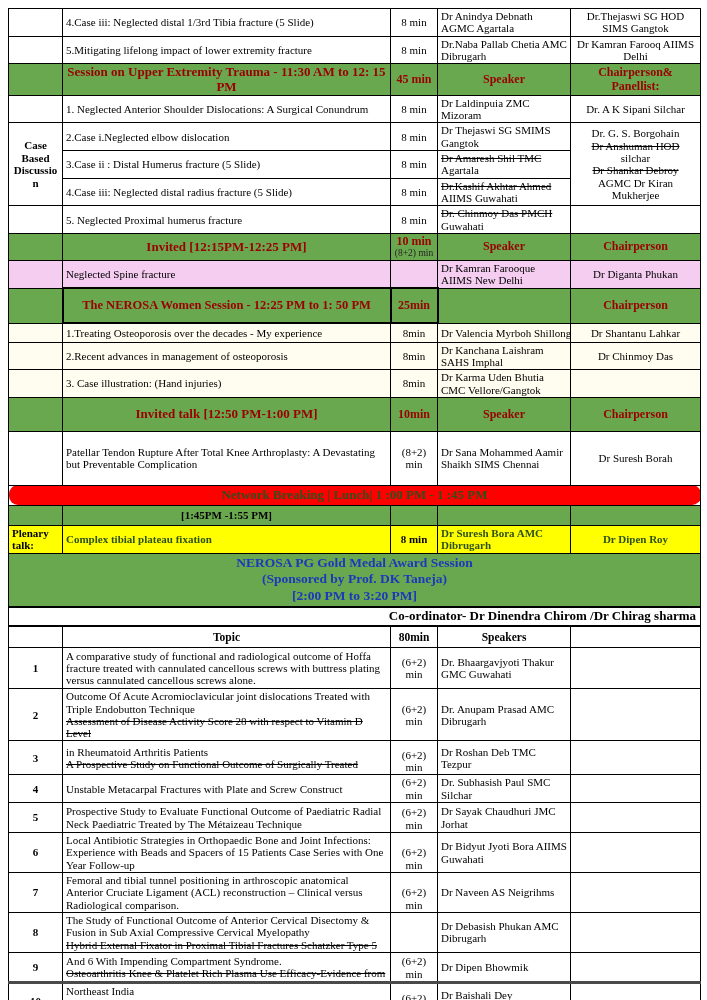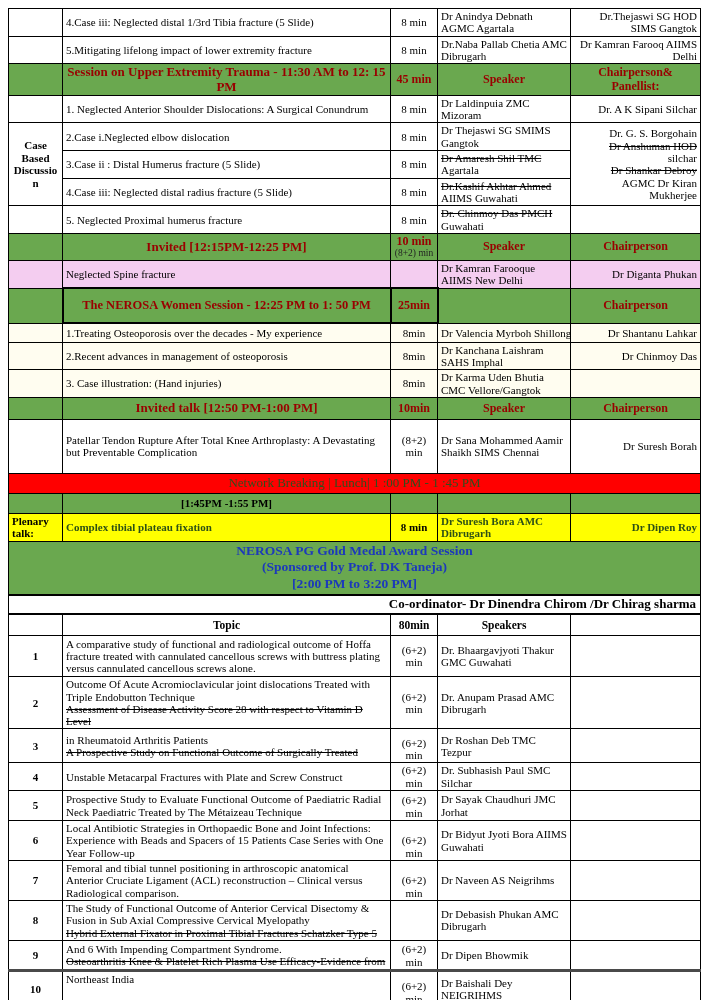--- a/index.html
+++ b/index.html
@@ -3,30 +3,30 @@
 <meta charset="utf-8">
 <style>
   html,body{margin:0;padding:0;background:#ffffff;}
   body{width:707px;height:1000px;position:relative;font-family:"Liberation Serif","DejaVu Serif",serif;color:#000;}
   .page{position:absolute;left:8px;top:8px;width:692px;}
   table{border-collapse:collapse;table-layout:fixed;width:692px;}
   td{border:1px solid #000;font-size:11px;line-height:1.12;vertical-align:middle;padding:1px 3px;overflow:hidden;word-wrap:break-word;}
   .t{text-align:left;}
   .c{text-align:center;}
   .sp{text-align:left;}
-  .ch{text-align:right;}
+  .ch{text-align:center;}
   .num{font-weight:bold;text-align:center;}
   .g{background:#6aa84f;}
   .gh{background:#6aa84f;color:#990000;font-weight:bold;text-align:center;font-size:12px;line-height:1.1;}
   .gh-sm{background:#6aa84f;color:#990000;font-weight:bold;text-align:center;font-size:12px;}
   .pink{background:#f4cdf0;}
   .yellow{background:#ffff00;font-weight:bold;}
   .ygreen{color:#2d5016;}
   .red{background:#ff0000;}
-  .lunch-text{color:#314e1c;font-weight:normal;text-align:center;font-size:13px;}
+  .lunch-text{color:#314e1c;font-weight:bold;text-align:center;font-size:13px;border-radius:9px;}
   .blue-h{color:#1c39bb;font-weight:bold;text-align:center;font-size:13.5px;line-height:1.25;background:#6aa84f;}
   .cream{background:#fffdf0;}
   .sub{display:block;font-size:9.5px;font-weight:normal;color:#222;}
   .ln{display:block;}
   .struck{text-decoration:line-through;text-decoration-thickness:1px;}
   .coord{font-weight:bold;text-align:right;font-size:13px;border-top:2px solid #000;border-bottom:2px solid #000;padding-right:4px;}
   .colh{font-weight:bold;text-align:center;font-size:11.5px;}
   .tbot{vertical-align:bottom;text-align:center;padding-bottom:1px;}
   .box2{border:2px solid #000;}
   .thick-top td{border-top:3px solid #4a4a4a;}
@@ -157,21 +157,21 @@
     <td class="ch cream">Dr Chinmoy Das</td>
   </tr>
   <tr style="height:24px">
     <td class="cream"></td>
     <td class="t cream">3. Case illustration: (Hand injuries)</td>
     <td class="c cream">8min</td>
     <td class="sp cream">Dr Karma Uden Bhutia CMC Vellore/Gangtok</td>
     <td class="ch cream"></td>
   </tr>
 
-  <tr style="height:22px">
+  <tr style="height:34px">
     <td class="g"></td>
     <td class="gh sec-wrap">Invited talk [12:50 PM-1:00 PM]</td>
     <td class="gh-sm">10min</td>
     <td class="gh">Speaker</td>
     <td class="gh">Chairperson</td>
   </tr>
   <tr style="height:54px">
     <td></td>
     <td class="t">Patellar Tendon Rupture After Total Knee Arthroplasty: A Devastating but Preventable Complication</td>
     <td class="c">(8+2) min</td>

